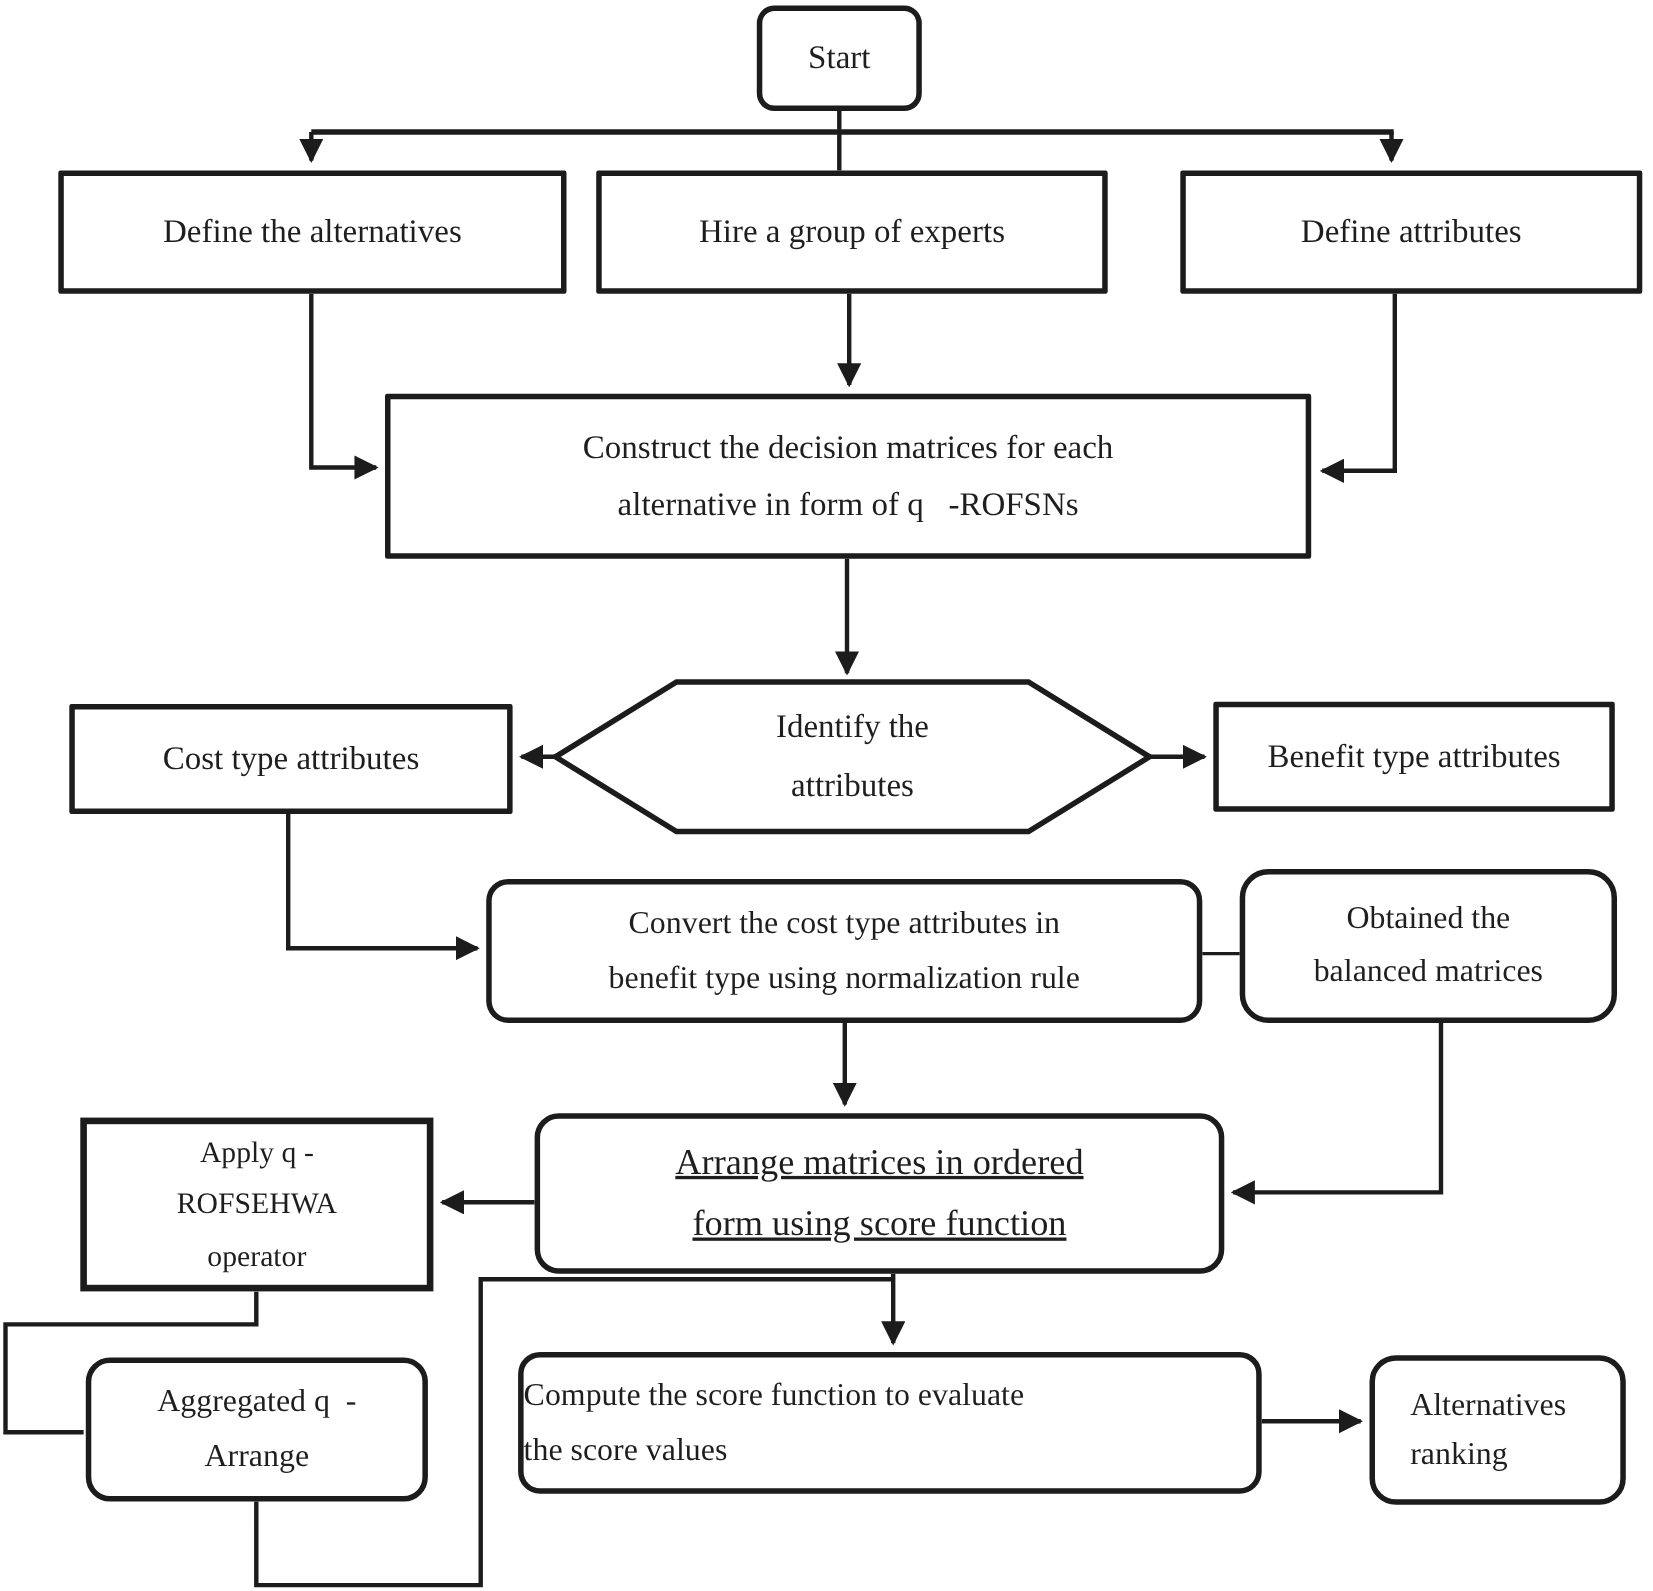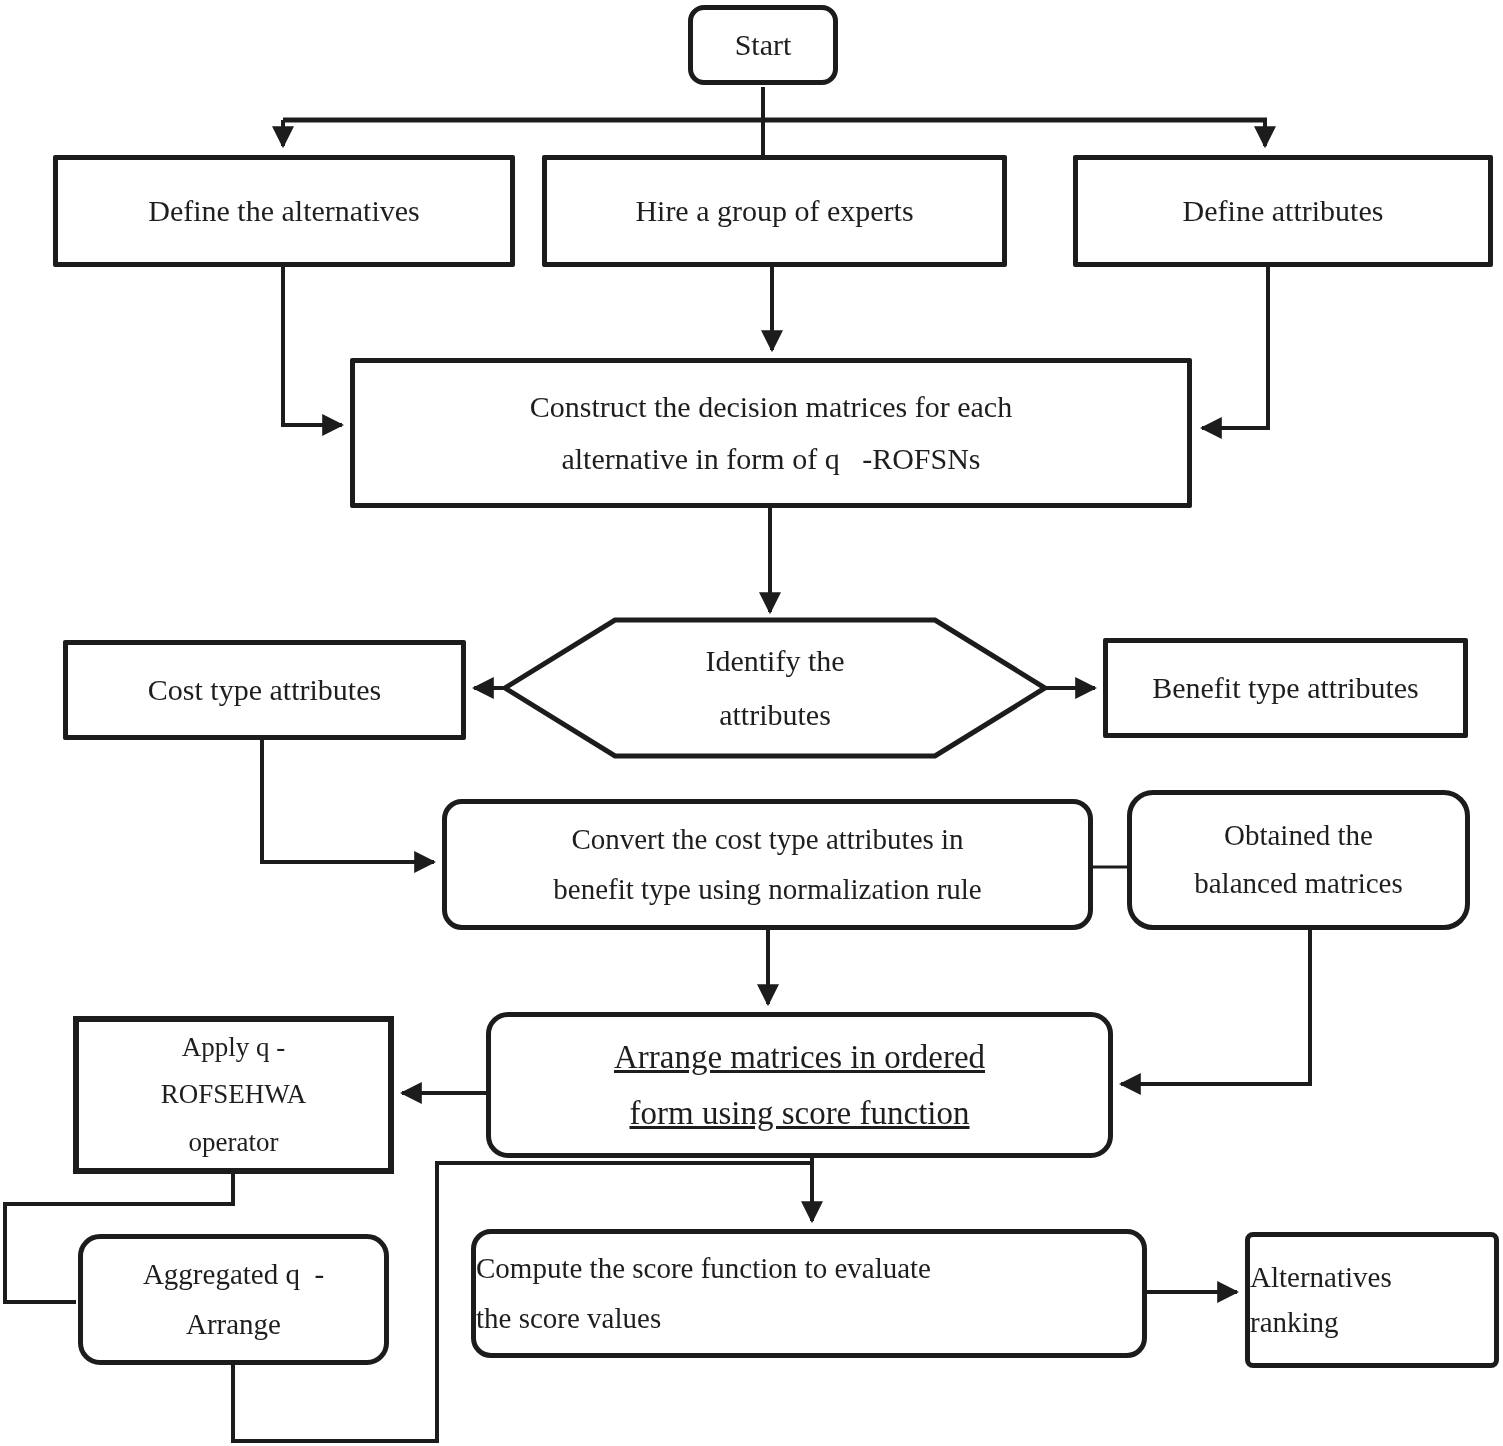--- a/index.html
+++ b/index.html
@@ -22,35 +22,35 @@
     flex-direction:column;
     align-items:center;
     justify-content:center;
     text-align:center;
     z-index:1;
     font-size:30px;
     line-height:1.65;
   }
   .node span{display:block;white-space:nowrap;}
   
-  .n-start{left:688px;top:5px;width:150px;height:80px;border-radius:16px;}
+  .n-start{left:688px;top:5px;width:150px;height:96px;border-radius:16px;}
   .n-def-alt{left:53px;top:155px;width:462px;height:112px;}
   .n-hire{left:542px;top:155px;width:465px;height:112px;}
   .n-def-attr{left:1037px;top:155px;width:420px;height:112px;margin-left:36px;}
   .n-construct{left:350px;top:358px;width:842px;height:150px;line-height:1.75;}
   .n-identify{left:535px;top:618px;width:480px;height:140px;border:none;background:transparent;line-height:1.8;}
   .n-cost{left:63px;top:640px;width:403px;height:100px;}
   .n-benefit{left:1103px;top:638px;width:365px;height:100px;}
   .n-convert{left:442px;top:799px;width:651px;height:131px;border-radius:20px;font-size:29px;line-height:1.7;}
   .n-obtained{left:1127px;top:790px;width:343px;height:140px;border-radius:26px;font-size:29px;line-height:1.65;}
   .n-arrange{left:486px;top:1012px;width:627px;height:146px;border-radius:22px;font-size:33px;line-height:1.7;text-decoration:underline;}
   .n-apply{left:73px;top:1016px;width:321px;height:158px;border-radius:0;border-width:6px;font-size:27px;line-height:1.75;}
   .n-aggregated{left:78px;top:1234px;width:311px;height:131px;border-radius:22px;font-size:29px;line-height:1.7;}
   .n-compute{left:471px;top:1229px;width:676px;height:129px;border-radius:20px;font-size:29px;line-height:1.7;align-items:flex-start;text-align:left;}
-  .n-alternatives{left:1245px;top:1232px;width:254px;height:136px;border-radius:8px;font-size:29px;line-height:1.55;align-items:flex-start;text-align:left;}
+  .n-alternatives{left:1245px;top:1232px;width:233px;height:136px;border-radius:24px;font-size:29px;line-height:1.55;align-items:flex-start;text-align:left;padding-left:32px;}
 </style>
 </head>
 <body>
 
 <div id="canvas">
 
   <svg id="wires" width="1503" height="1446" viewBox="0 0 1503 1446">
     <defs>
       <marker id="arrow" viewBox="0 0 10 10" refX="9" refY="5" markerWidth="5.5" markerHeight="5.5" orient="auto">
         <path d="M0,0 L10,5 L0,10 z" fill="#1c1c1c"></path>

